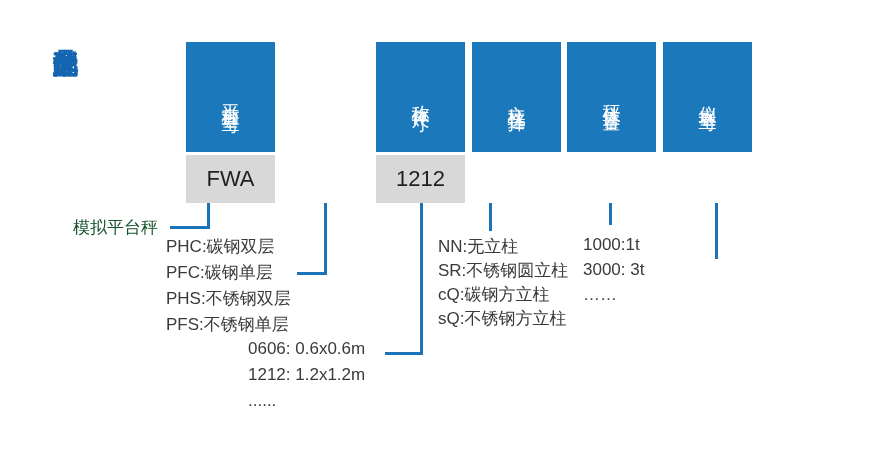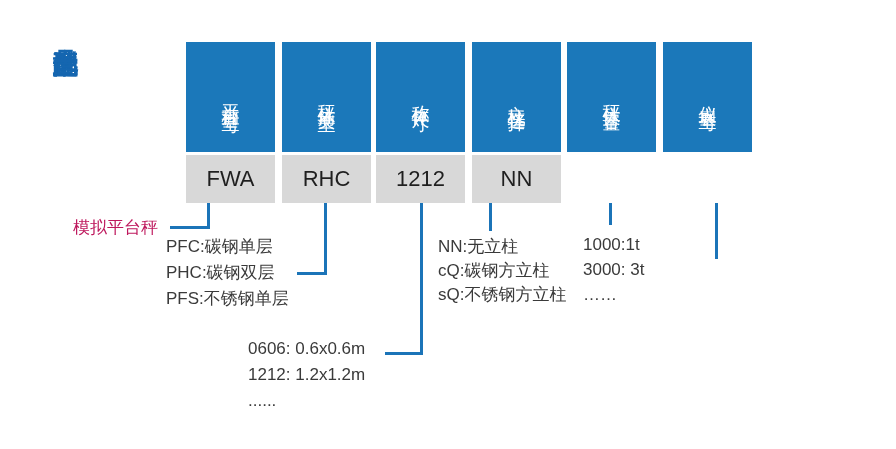--- a/index.html
+++ b/index.html
@@ -79,39 +79,32 @@
 
   <div class="side-title">产品选型配置</div>
 
   <div class="col" style="left:186px">
     <div class="col-header">
       <span class="vtext">平台秤型号</span>
     </div>
     <div class="col-value">FWA</div>
   </div>
 
-  <div class="col" style="left:282px">
-    <div class="col-header">
-      <span class="vtext">秤体类型</span>
-    </div>
-    <div class="col-value">RHC</div>
-  </div>
 
   <div class="col" style="left:376px">
     <div class="col-header">
       <span class="vtext">称体尺寸</span>
     </div>
     <div class="col-value">1212</div>
   </div>
 
   <div class="col" style="left:472px">
     <div class="col-header">
       <span class="vtext">立柱选择</span>
     </div>
-    <div class="col-value">NN</div>
   </div>
 
   <div class="col" style="left:567px">
     <div class="col-header">
       <span class="vtext">秤体容量</span>
     </div>
   </div>
 
   <div class="col" style="left:663px">
     <div class="col-header">
@@ -127,38 +120,40 @@
 
   <div class="line" style="left:420px;top:203px;width:3px;height:152px"></div>
   <div class="line" style="left:385px;top:352px;width:38px;height:3px"></div>
 
   <div class="line" style="left:489px;top:203px;width:3px;height:28px"></div>
 
   <div class="line" style="left:609px;top:203px;width:3px;height:22px"></div>
 
   <div class="line" style="left:715px;top:203px;width:3px;height:56px"></div>
 
-  <div class="note" style="left:73px;top:219px;line-height:18px;color:#be185d">
+  <div class="note" style="left:73px;top:219px;line-height:18px;color:#14532d">
     <div>模拟平台秤</div>
   </div>
 
   <div class="note" style="left:166px;top:234px;line-height:26px">
+    <div>PHC:碳钢双层</div>
     <div>PFC:碳钢单层</div>
-    <div>PHC:碳钢双层</div>
+    <div>PHS:不锈钢双层</div>
     <div>PFS:不锈钢单层</div>
   </div>
 
   <div class="note" style="left:248px;top:336px;line-height:26px">
     <div>0606: 0.6x0.6m</div>
     <div>1212: 1.2x1.2m</div>
     <div>......</div>
   </div>
 
   <div class="note" style="left:438px;top:235px;line-height:24px">
     <div>NN:无立柱</div>
+    <div>SR:不锈钢圆立柱</div>
     <div>cQ:碳钢方立柱</div>
     <div>sQ:不锈钢方立柱</div>
   </div>
 
   <div class="note" style="left:583px;top:232px;line-height:25px">
     <div>1000:1t</div>
     <div>3000: 3t</div>
     <div>……</div>
   </div>
 

